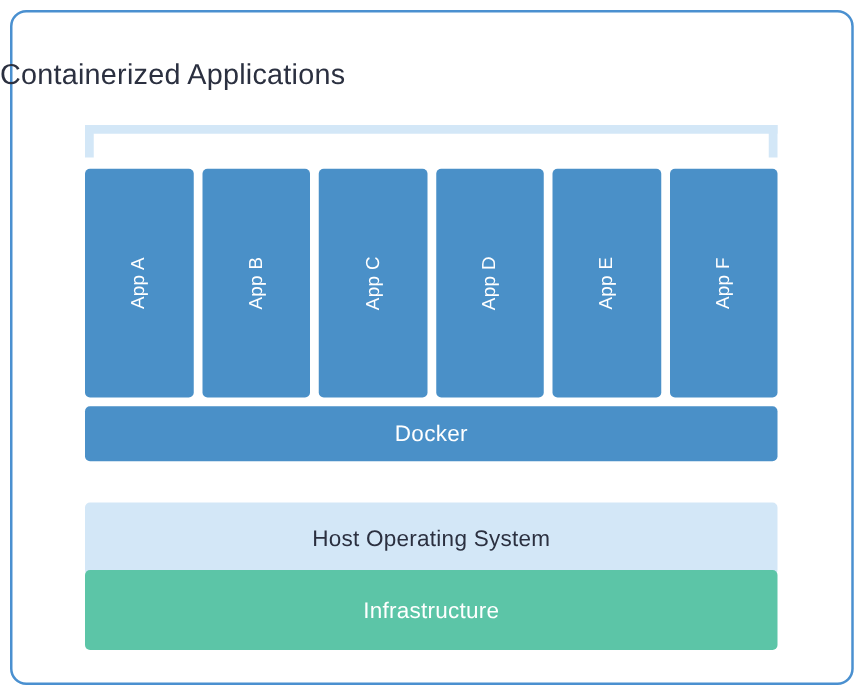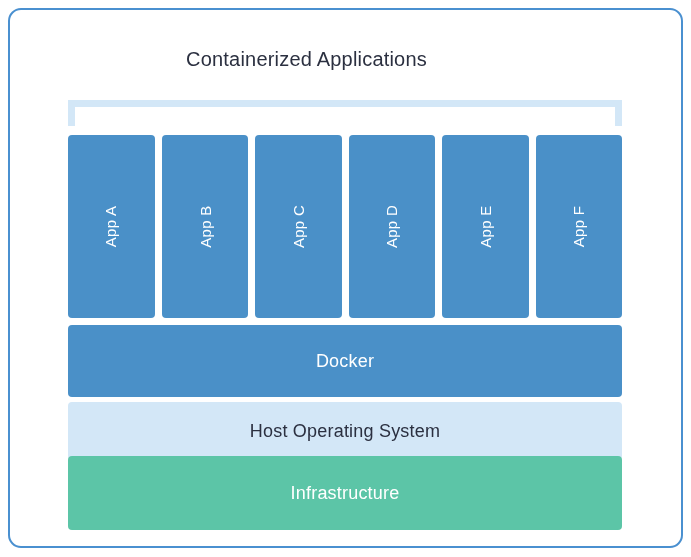--- a/index.html
+++ b/index.html
@@ -33,22 +33,21 @@
     border-radius: 13px;
     background: #ffffff;
   }
 
   
   .diagram-title {
     position: absolute;
     left: 0;
     top: 45px;
     width: 613px;
-    text-align: center;
-    font-size: 20px;
+    font-size: 23px;
     line-height: 28px;
     color: #2b3040;
     letter-spacing: 0.2px;
     white-space: nowrap;
   }
 
   
   .bracket {
     position: absolute;
     left: 68px;
@@ -114,36 +113,36 @@
     box-sizing: border-box;
   }
   .layer-label {
     font-size: 18px;
     letter-spacing: 0.2px;
     white-space: nowrap;
   }
 
   .layer-docker {
     top: 325px;
-    height: 72px;
+    height: 44px;
     background: #4a90c8;
   }
   .layer-docker .layer-label { color: #ffffff; }
 
   .layer-hostos {
     top: 390px;
     height: 58px;
     background: #d3e7f7;
     margin-top: 12px;
   }
   .layer-hostos .layer-label { color: #2b3040; }
 
   .layer-infra {
     top: 456px;
-    height: 74px;
+    height: 64px;
     background: #5cc5a7;
   }
   .layer-infra .layer-label { color: #ffffff; }
 </style>
 </head>
 <body>
 
 <div id="canvas">
 
   <div class="frame"></div>

